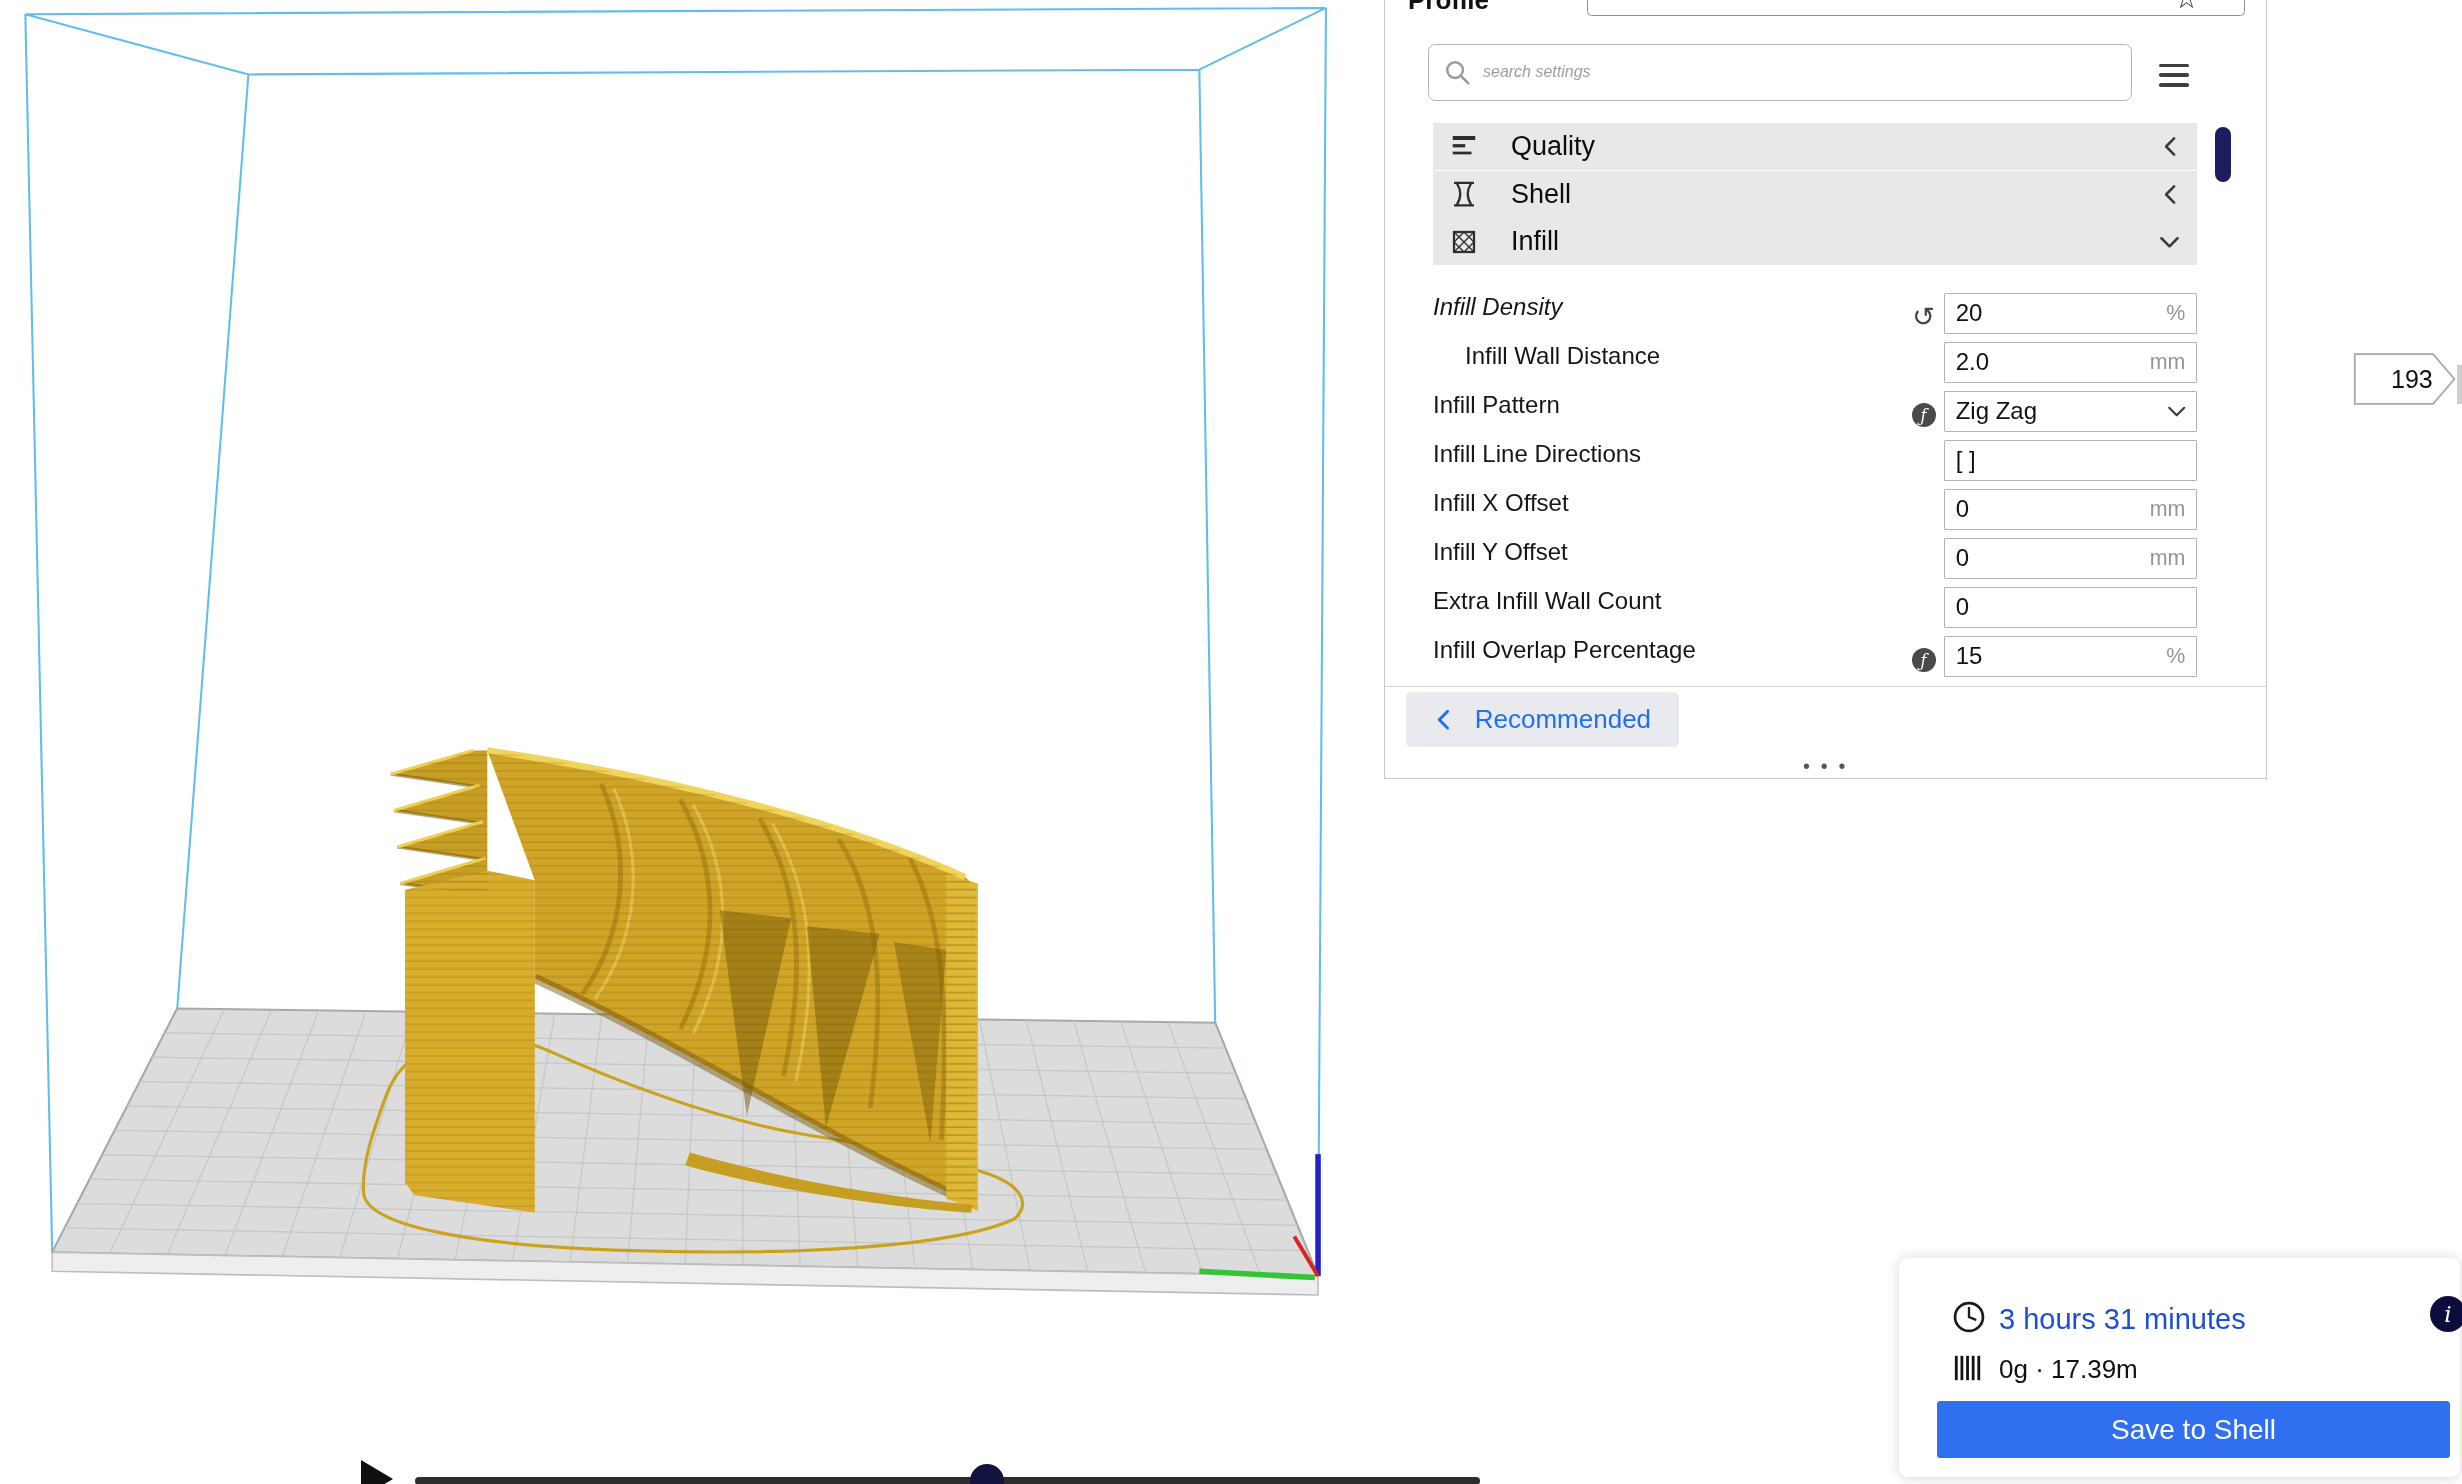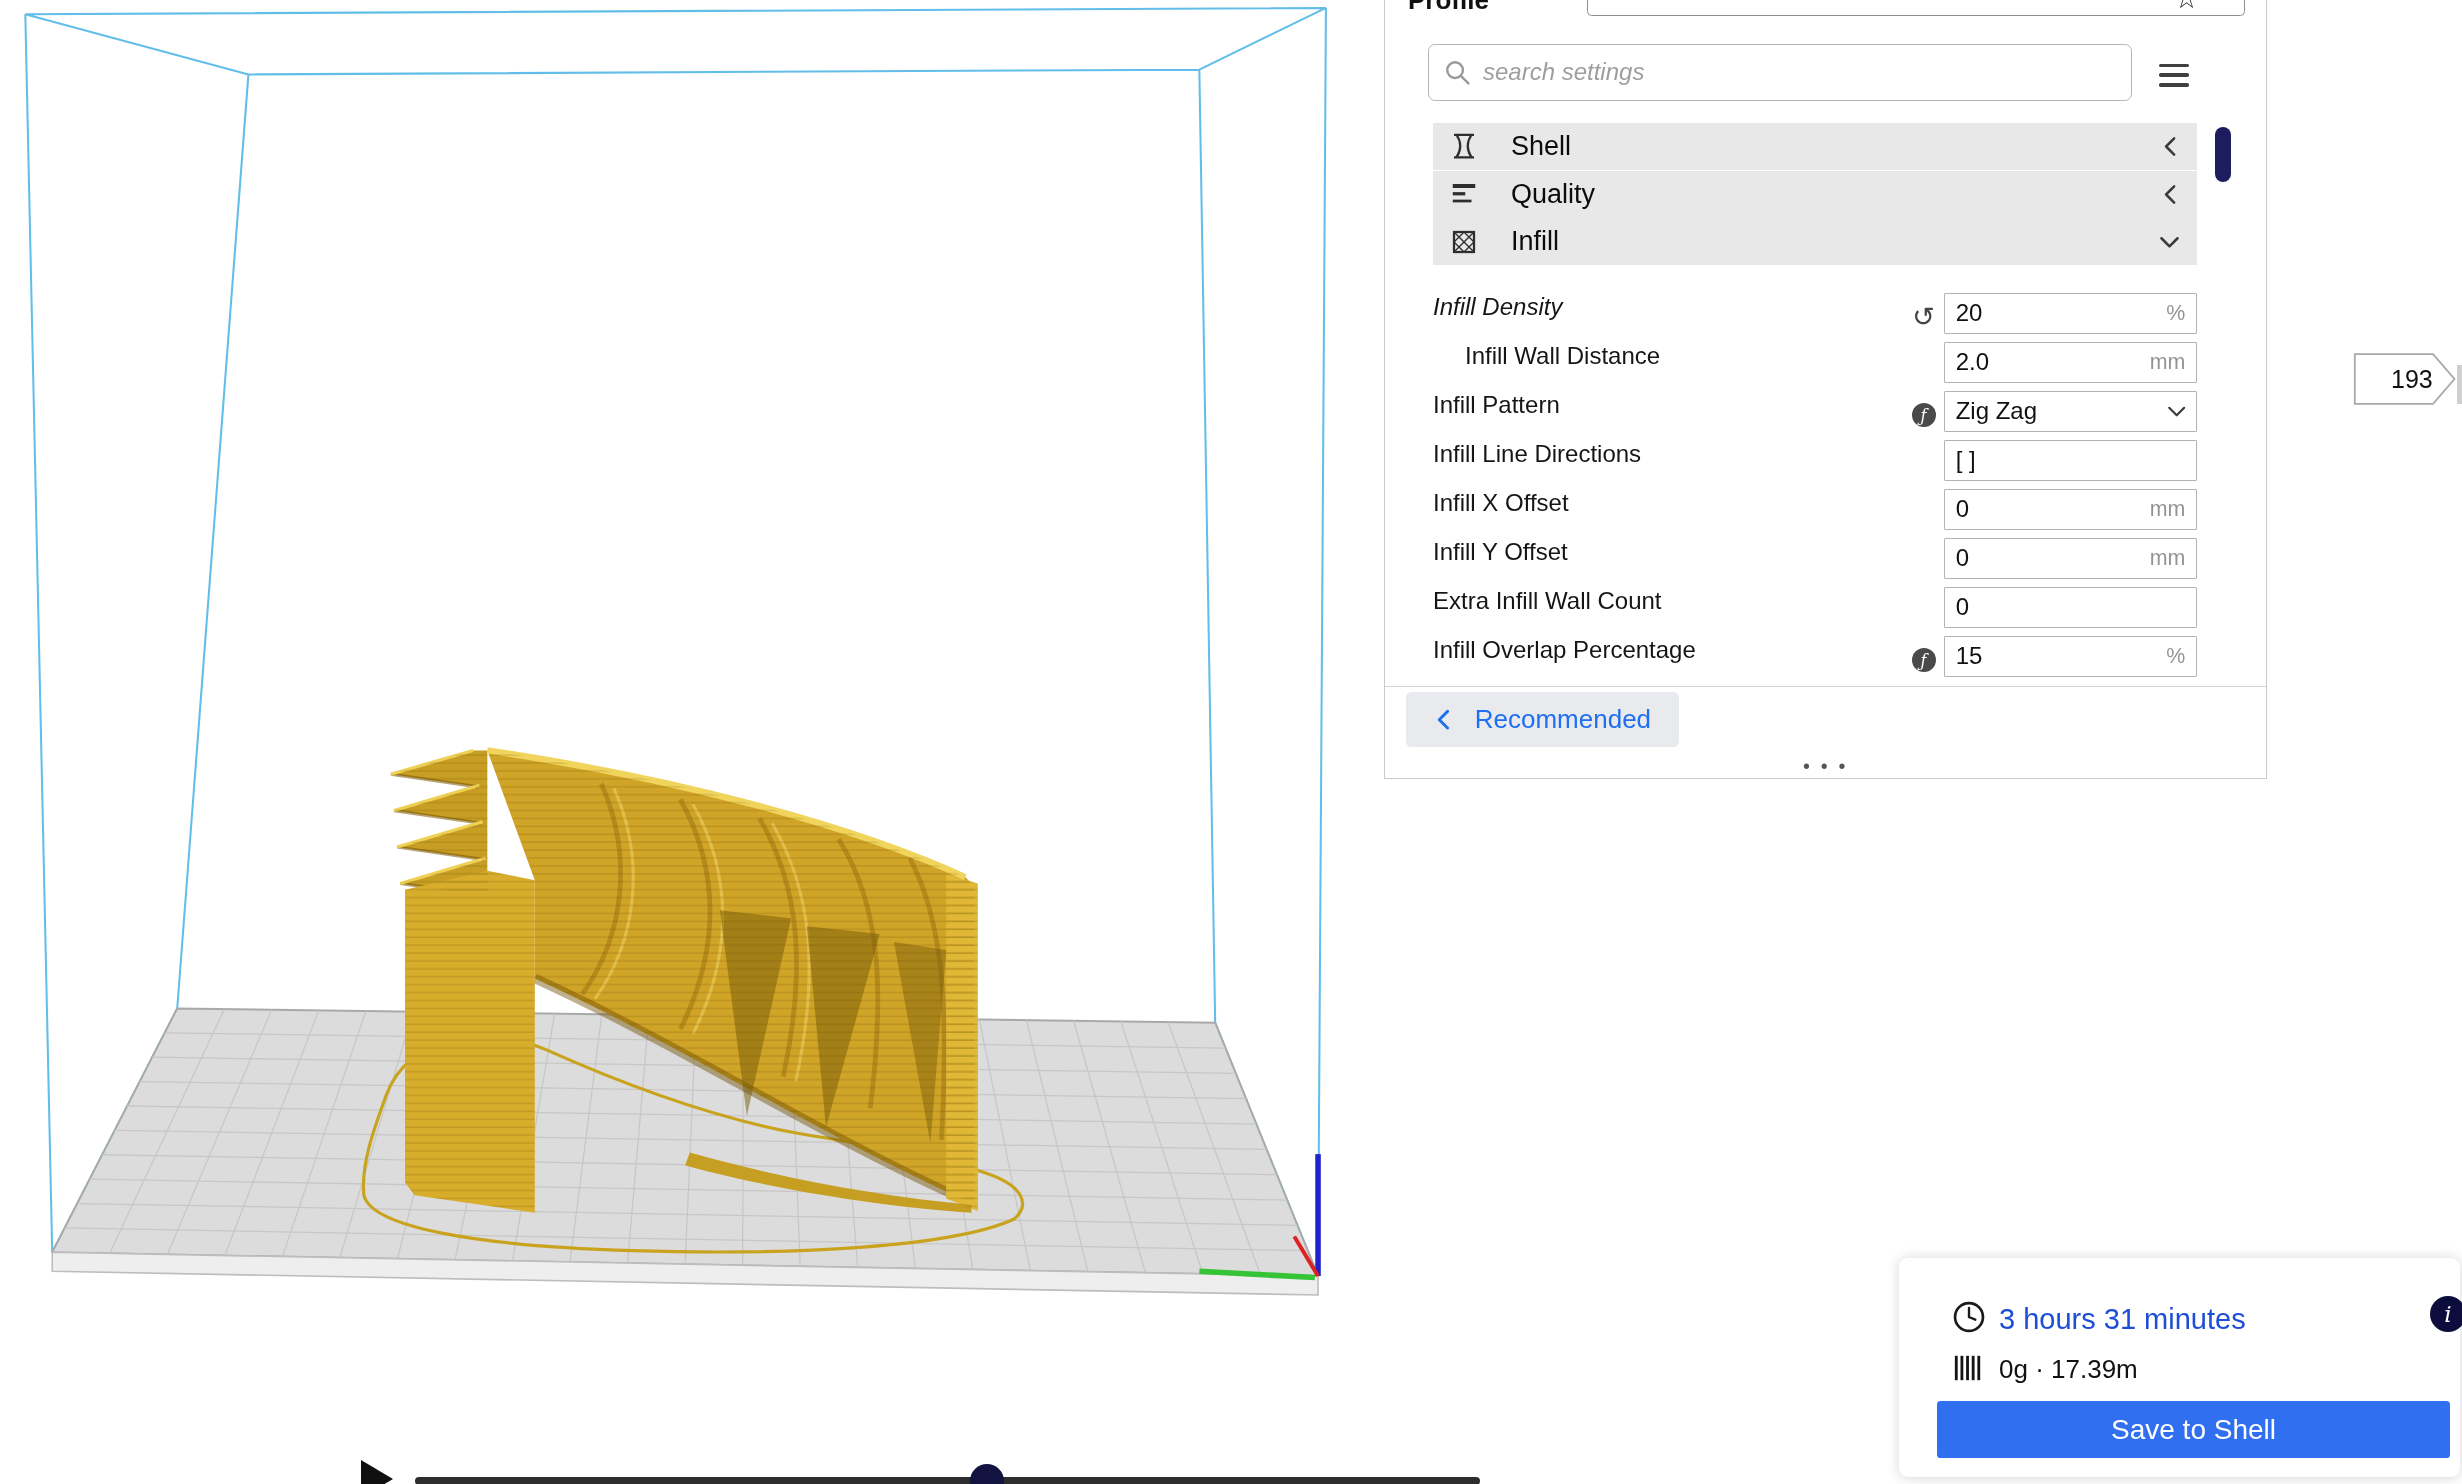--- a/index.html
+++ b/index.html
@@ -14,21 +14,21 @@
   .settings-panel { position:absolute; left:1384px; top:-21.4px; width:883px; height:800px;
     background:#ffffff; border:0.9px solid #c9c9c9; }
   .profile-label { position:absolute; left:23px; top:5.4px; font-size:26px; font-weight:bold; color:#111; }
   .profile-dropdown { position:absolute; left:202px; top:-16px; width:658px; height:52px;
     border:0.9px solid #8f8f8f; border-radius:4.5px; background:#fff; }
   .profile-star { position:absolute; right:45px; bottom:1.8px; font-size:28px; color:#2e2e2e; line-height:1; }
 
   .search-box { position:absolute; left:43px; top:64px; width:704px; height:57px;
     border:0.9px solid #b5b5b5; border-radius:7.1px; background:#fff; display:flex; align-items:center; }
   .search-box svg { margin-left:14.3px; }
-  .search-input { border:none; outline:none; flex:1; margin-left:10.7px; font-size:24px;
+  .search-input { border:none; outline:none; flex:1; margin-left:10.7px; font-size:16px;
     color:#555; font-family:"Liberation Sans", sans-serif; }
   .search-input::placeholder { color:#9e9e9e; font-style:italic; }
   .hamburger { position:absolute; left:774px; top:84px; width:30px; height:23px;
     display:flex; flex-direction:column; justify-content:space-between; cursor:pointer; }
   .hamburger div { height:3.6px; background:#3f3f3f; border-radius:1.8px; }
 
   .categories { position:absolute; left:48px; top:143px; width:764px; }
   .cat-row { height:47px; background:#e8e8e8; margin-bottom:0.9px; display:flex; align-items:center; padding:0 16px; }
   .cat-label { margin-left:32px; font-size:27px; color:#0c0c0c; }
   .cat-chevron { margin-left:auto; display:flex; }
@@ -208,36 +208,36 @@
     </div>
     <div class="hamburger">
       <div></div>
         <div></div>
         <div></div>
     </div>
 
     <div class="categories">
       <div class="cat-row">
         <svg width="30" height="30" viewBox="0 0 24 24">
-          <path d="M4,3 H20 M4,21 H20 M6,3 C10,9 10,15 6,21 M18,3 C14,9 14,15 18,21" fill="none" stroke="#2e2e2e" stroke-width="1.8"></path>
-        </svg>
-        <span class="cat-label">Shell</span>
-        <span class="cat-chevron">
-          <svg width="21.4" height="23" viewBox="0 0 16 20">
-              <polyline points="11,3 4,10 11,17" fill="none" stroke="#3a3a3a" stroke-width="2.2" stroke-linecap="round" stroke-linejoin="round"></polyline>
-            </svg>
-        </span>
-      </div>
-      <div class="cat-row">
-        <svg width="30" height="30" viewBox="0 0 24 24">
           <rect x="3" y="4" width="18" height="3.2" fill="#2e2e2e"></rect>
           <rect x="3" y="10.5" width="10" height="2.6" fill="#2e2e2e"></rect>
           <rect x="3" y="16.5" width="15" height="2.2" fill="#2e2e2e"></rect>
         </svg>
         <span class="cat-label">Quality</span>
+        <span class="cat-chevron">
+          <svg width="21.4" height="23" viewBox="0 0 16 20">
+              <polyline points="11,3 4,10 11,17" fill="none" stroke="#3a3a3a" stroke-width="2.2" stroke-linecap="round" stroke-linejoin="round"></polyline>
+            </svg>
+        </span>
+      </div>
+      <div class="cat-row">
+        <svg width="30" height="30" viewBox="0 0 24 24">
+          <path d="M4,3 H20 M4,21 H20 M6,3 C10,9 10,15 6,21 M18,3 C14,9 14,15 18,21" fill="none" stroke="#2e2e2e" stroke-width="1.8"></path>
+        </svg>
+        <span class="cat-label">Shell</span>
         <span class="cat-chevron">
           <svg width="21.4" height="23" viewBox="0 0 16 20">
               <polyline points="11,3 4,10 11,17" fill="none" stroke="#3a3a3a" stroke-width="2.2" stroke-linecap="round" stroke-linejoin="round"></polyline>
             </svg>
         </span>
       </div>
       <div class="cat-row">
         <svg width="30" height="30" viewBox="0 0 24 24">
           <rect x="4" y="4" width="16" height="16" fill="none" stroke="#2e2e2e" stroke-width="1.8"></rect>
           <path d="M4,12 L12,4 M4,20 L20,4 M12,20 L20,12 M4,12 L12,20 M4,4 L20,20 M12,4 L20,12" stroke="#2e2e2e" stroke-width="1.1" fill="none"></path>

